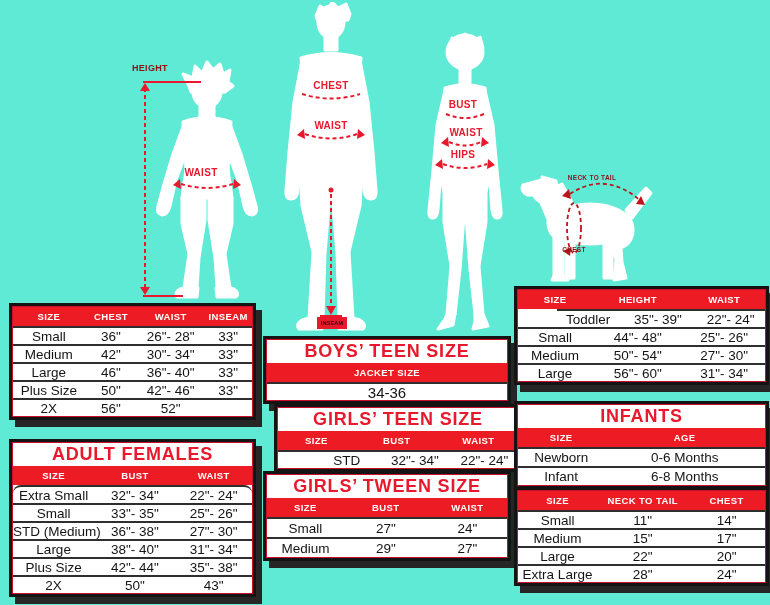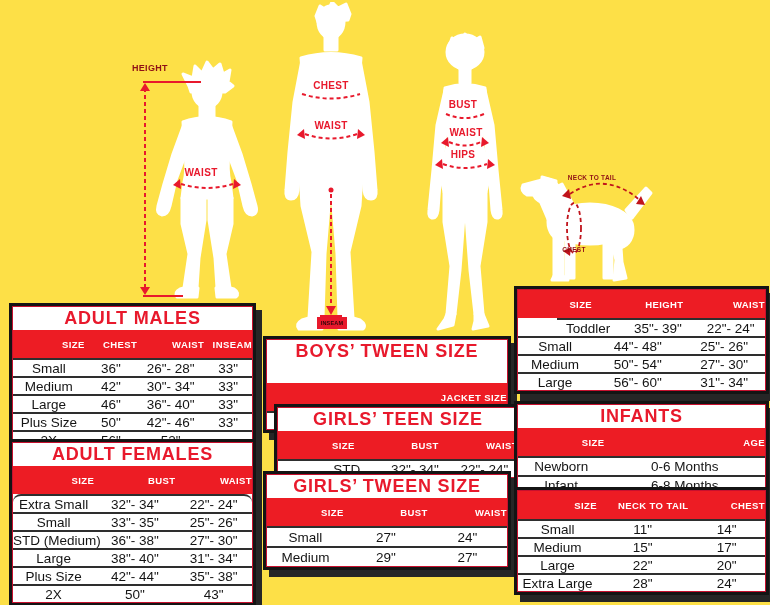--- a/index.html
+++ b/index.html
@@ -1,33 +1,33 @@
 <!DOCTYPE html>
 <html><head>
 <meta charset="utf-8">
 <style>
   html,body{margin:0;padding:0;background:#000;}
   #stage{
-    position:relative;width:770px;height:605px;background:#fde047;overflow:hidden;
+    position:relative;width:770px;height:605px;background:#5eead4;overflow:hidden;
     font-family:"Liberation Sans", sans-serif;
   }
   
   .sizing-table{
     position:absolute;background:#fff;border:1px solid #c8102e;
     box-shadow:0 0 0 3px #141414, 6px 7px 0 3px #262626;
     box-sizing:border-box;
   }
   .t-title{
     height:23px;display:flex;align-items:center;justify-content:center;
     color:#e8192c;font-weight:bold;font-size:18px;letter-spacing:0.8px;
     white-space:nowrap;
   }
   .t-head{
-    background:#ed1c24;color:#fff;height:28px;display:grid;align-items:center;
-    font-size:9.5px;font-weight:bold;text-align:right;letter-spacing:0.4px;
+    background:#ed1c24;color:#fff;height:19px;display:grid;align-items:center;
+    font-size:9.5px;font-weight:bold;text-align:center;letter-spacing:0.4px;
   }
   .t-row{
     display:grid;height:18px;align-items:center;text-align:center;
     font-size:13.5px;color:#141414;border-top:2px solid #2e2e2e;
     box-sizing:border-box;white-space:nowrap;
   }
   .t-row:first-of-type{border-top:none;}
   .rows19 .t-row{height:19px;}
   .rows20 .t-row{height:20px;}
   .bigrow .t-row{font-size:15px;}
@@ -171,21 +171,20 @@
   <div class="inseam-box">INSEAM</div>
 
   <span class="fig-label" style="left:463px;top:99px">BUST</span>
   <span class="fig-label" style="left:466px;top:127px">WAIST</span>
   <span class="fig-label" style="left:463px;top:149px">HIPS</span>
 
   <span class="fig-label on-black tiny" style="left:592px;top:174px">NECK TO TAIL</span>
   <span class="fig-label on-black tiny" style="left:574px;top:246px">CHEST</span>
 
   <div class="sizing-table" style="left:12px;top:306px;width:241px">
-      <div class="t-title">ADULT MALES</div>
       <div class="t-head" style="grid-template-columns: 30% 22% 28% 20%;">
         <span>SIZE</span>
         <span>CHEST</span>
         <span>WAIST</span>
         <span>INSEAM</span>
       </div>
       <div class="t-row" style="grid-template-columns: 30% 22% 28% 20%;">
         <span>Small</span>
         <span>36"</span>
         <span>26"- 28"</span>
@@ -250,22 +249,22 @@
         <span>35"- 38"</span>
       </div>
       <div class="t-row" style="grid-template-columns: 34% 34% 32%;">
         <span>2X</span>
         <span>50"</span>
         <span>43"</span>
       </div>
     </div>
 
   <div class="sizing-table bigrow" style="left:266px;top:339px;width:242px">
-      <div class="t-title">BOYS’ TWEEN SIZE</div>
-      <div class="t-head" style="grid-template-columns: 100%; margin-top: 20px;">
+      <div class="t-title">BOYS’ TEEN SIZE</div>
+      <div class="t-head" style="grid-template-columns: 100%;">
         <span>JACKET SIZE</span>
       </div>
       <div class="t-row" style="grid-template-columns: 100%;">
         <span>34-36</span>
       </div>
     </div>
 
   <div class="sizing-table" style="left:277px;top:407px;width:242px">
       <div class="t-title">GIRLS’ TEEN SIZE</div>
       <div class="t-head" style="grid-template-columns: 32% 35% 33%;">

